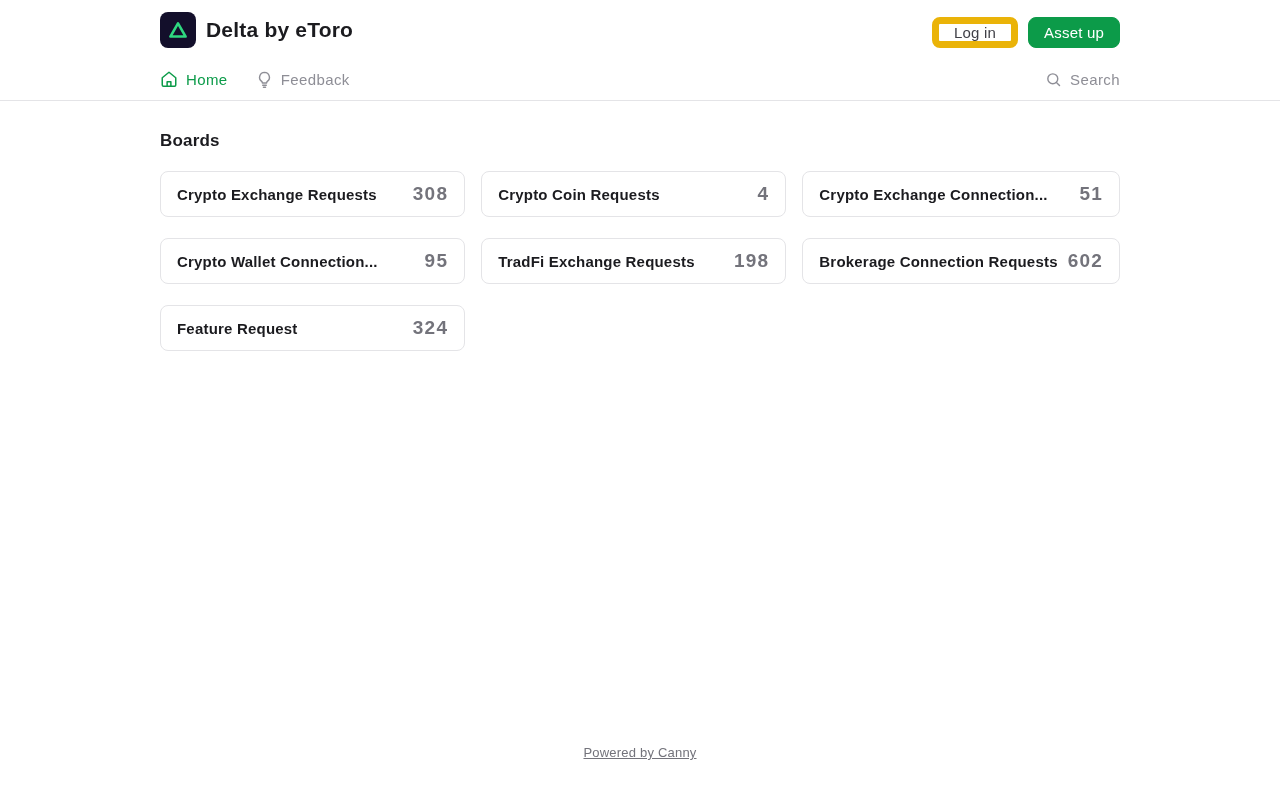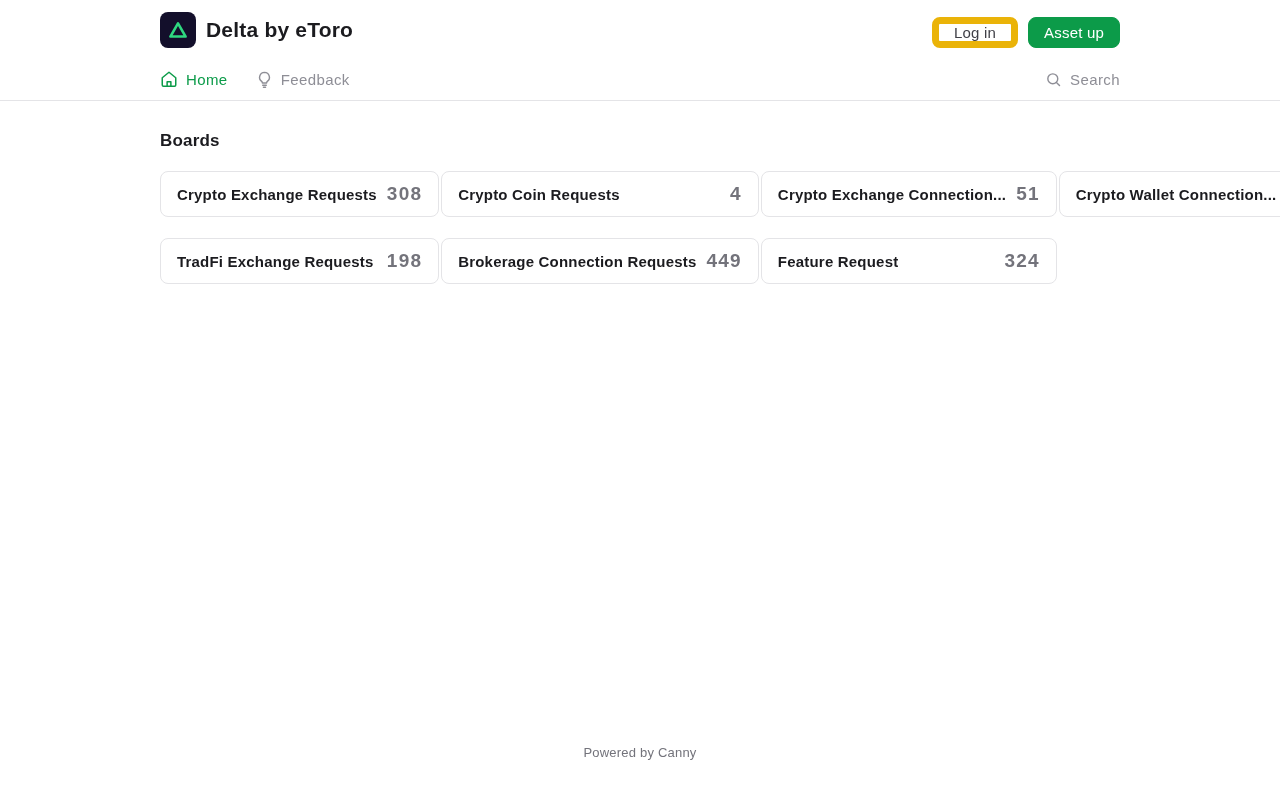--- a/index.html
+++ b/index.html
@@ -99,22 +99,22 @@
   main { flex: 1; }
   .boards-heading {
     font-size: 17px;
     font-weight: 700;
     letter-spacing: 0.2px;
     margin: 30px 0 20px;
     color: var(--text-primary);
   }
   .board-grid {
     display: grid;
-    grid-template-columns: repeat(4, 1fr);
-    gap: 21px 2px;
+    grid-template-columns: repeat(3, 1fr);
+    gap: 21px 16px;
   }
   .board-card {
     display: flex;
     align-items: center;
     justify-content: space-between;
     height: 46px;
     padding: 0 16px;
     background: #ffffff;
     border: 1px solid var(--border-color);
     border-radius: 8px;
@@ -139,21 +139,21 @@
   }
 
   
   footer {
     text-align: center;
     padding: 14px 0 40px;
     font-size: 13px;
     color: var(--count-gray);
     letter-spacing: 0.2px;
   }
-  footer span { cursor: pointer; }
+  footer span { cursor: pointer; text-decoration: underline; }
 </style>
 </head>
 <body>
 
 <header class="site-header">
   <div class="container">
     <div class="header-top">
       <div class="brand">
         <span class="logo">
           <svg width="20" height="18" viewBox="0 0 24 22" fill="none" stroke="currentColor" stroke-width="3.2" stroke-linejoin="round">
@@ -220,21 +220,21 @@
       <div class="board-card">
         <span class="board-title">Crypto Wallet Connection...</span>
         <span class="board-count">95</span>
       </div>
       <div class="board-card">
         <span class="board-title">TradFi Exchange Requests</span>
         <span class="board-count">198</span>
       </div>
       <div class="board-card">
         <span class="board-title">Brokerage Connection Requests</span>
-        <span class="board-count">449</span>
+        <span class="board-count">602</span>
       </div>
       <div class="board-card">
         <span class="board-title">Feature Request</span>
         <span class="board-count">324</span>
       </div>
     </div>
   </div>
 </main>
 
 <footer>

